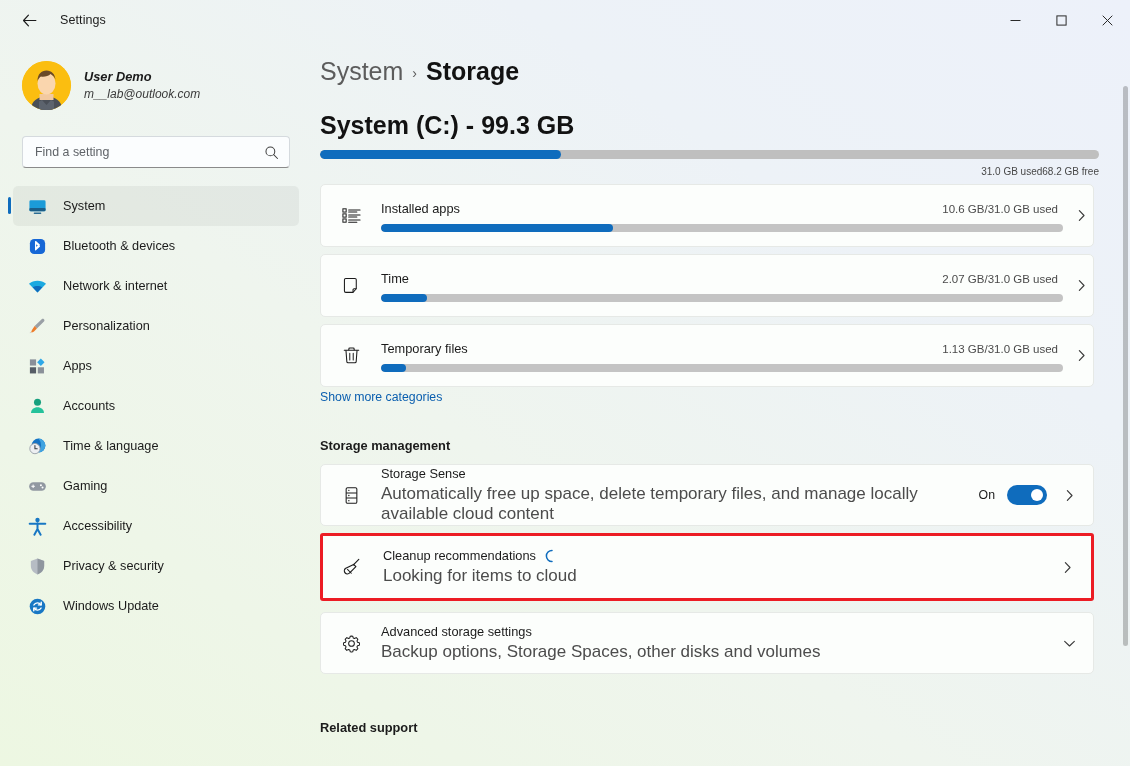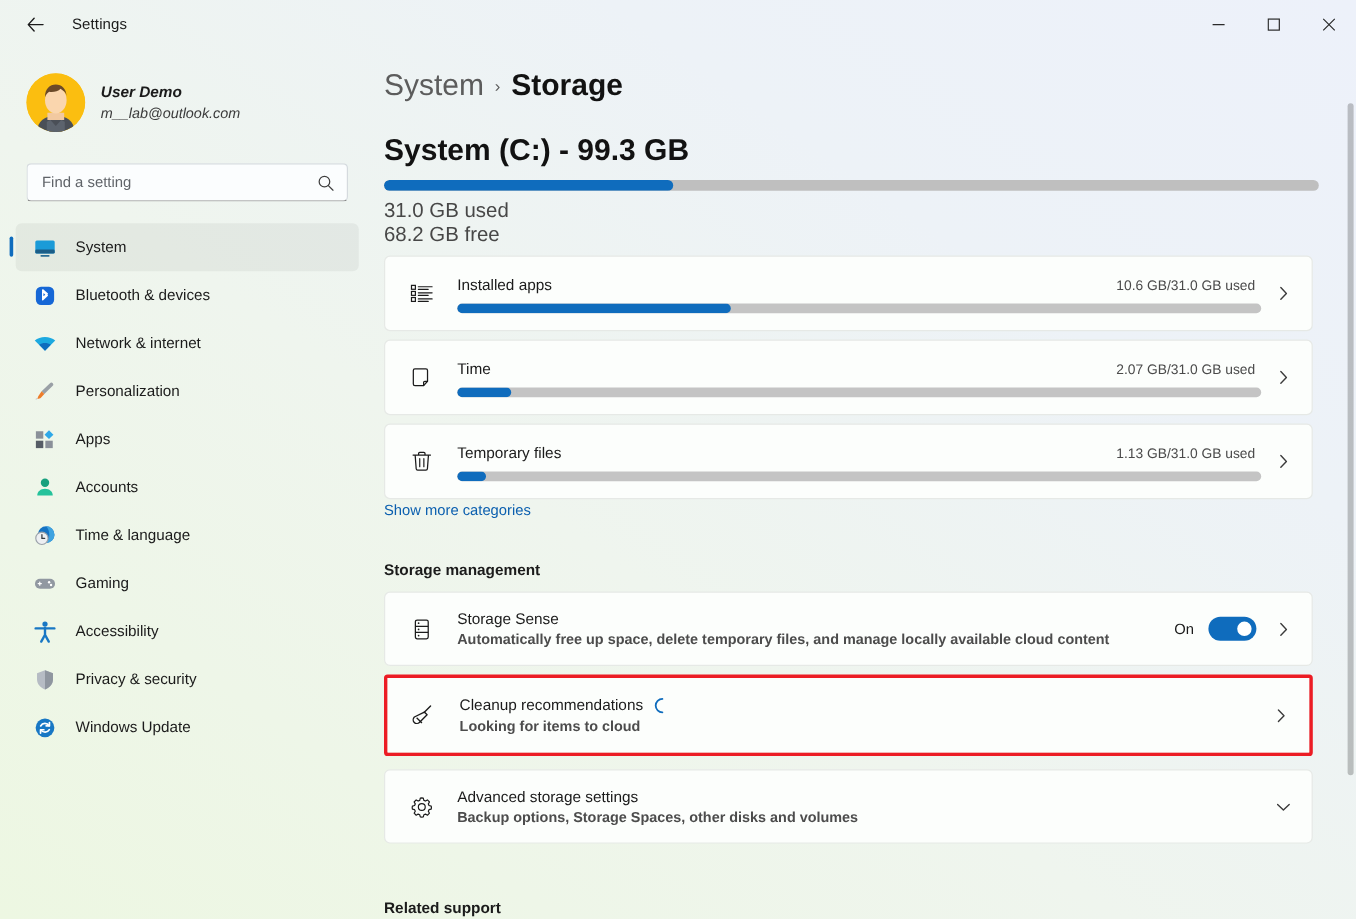--- a/index.html
+++ b/index.html
@@ -151,36 +151,36 @@
     width: 779px; height: 9px;
     background: #BFBFBF;
     border-radius: 5px;
     overflow: hidden;
   }
   #drive-bar-fill { height: 100%; background: #0F6CBD; border-radius: 5px; }
   #drive-legend {
     width: 779px;
     display: flex; justify-content: flex-end;
     margin-top: 7px;
-    font-size: 17px; color: #474747; flex-direction: column;
+    font-size: 10px; color: #474747;
   }
 
   
   .card {
     width: 774px;
     background: #FCFEFC;
     border: 1px solid #E6E9E6;
     border-radius: 5px;
     margin-top: 7px;
     display: flex;
     align-items: center;
     cursor: pointer;
     position: relative;
   }
-  .cat-card { height: 63px; padding: 0 12px 0 17px; }
+  .cat-card { height: 63px; padding: 0 0 0 17px; }
   .cat-ico {
     width: 26px; flex: 0 0 26px;
     display: flex; align-items: center; justify-content: center;
     margin-right: 17px;
   }
   .cat-body { flex: 1; padding-top: 2px; }
   .cat-toprow { display: flex; align-items: baseline; }
   .cat-name { font-size: 12.8px; color: #1b1b1b; }
   .cat-used { margin-left: auto; font-size: 11.5px; color: #4a4a4a; padding-right: 5px; }
   .cat-bar {
@@ -216,21 +216,21 @@
   .mgmt-card { height: 62px; padding: 0 12px 0 17px; margin-top: 11px; }
   .mgmt-ico {
     width: 26px; flex: 0 0 26px;
     display: flex; align-items: center; justify-content: center;
     margin-right: 17px;
     color: #1b1b1b;
   }
   .mgmt-body { flex: 1; }
   .mgmt-titlerow { display: flex; align-items: center; gap: 9px; }
   .mgmt-name { font-size: 12.8px; color: #1b1b1b; }
-  .mgmt-sub { font-size: 12px; color: #4c4c4c; margin-top: 3px; font-weight: bold; }
+  .mgmt-sub { font-size: 17px; color: #4c4c4c; margin-top: 3px; }
 
   .toggle-wrap { display: flex; align-items: center; gap: 12px; margin-right: 4px; }
   .toggle-state { font-size: 12.3px; color: #1b1b1b; }
   .toggle {
     width: 40px; height: 20px;
     border-radius: 10px;
     background: #0F6CBD;
     position: relative;
     cursor: pointer;
   }

